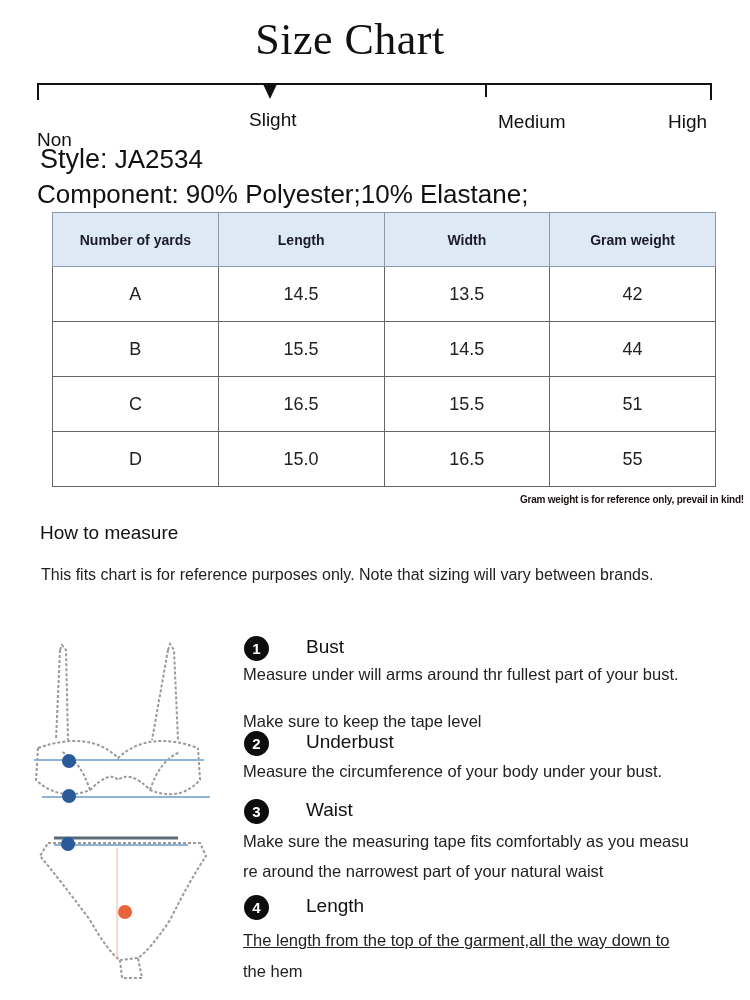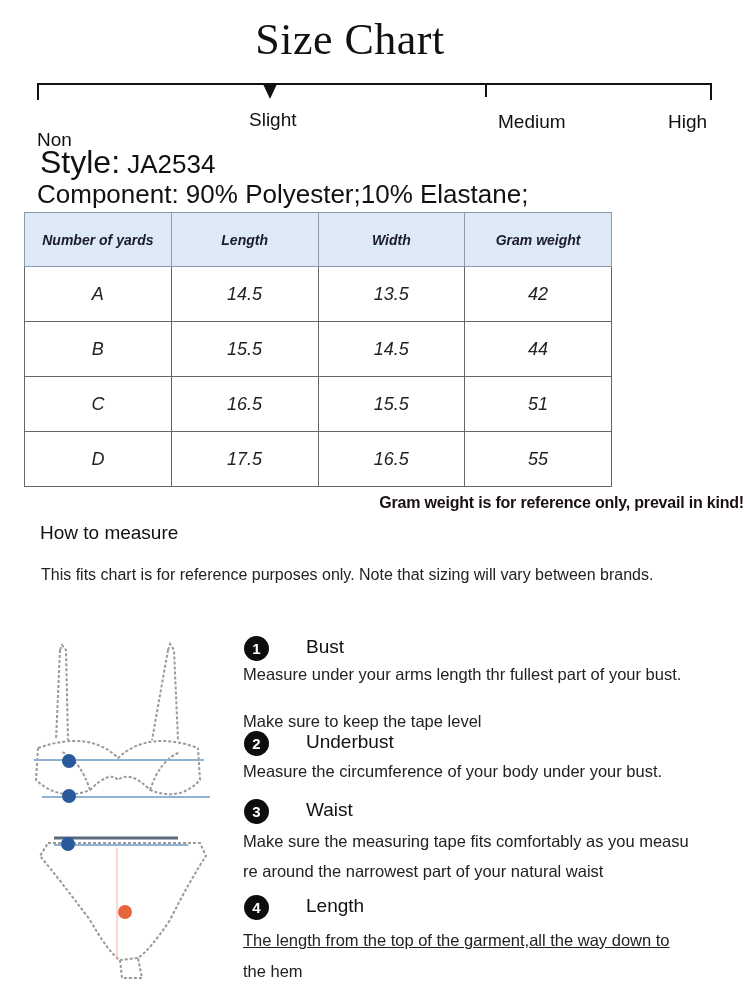--- a/index.html
+++ b/index.html
@@ -21,40 +21,39 @@
     position: absolute; left: 263px; top: 84px; width: 0; height: 0;
     border-left: 7px solid transparent; border-right: 7px solid transparent; border-top: 15px solid #111;
   }
   .scale-label { position: absolute; font-size: 19px; color: #111; }
   .lbl-non { left: 37px; top: 129px; }
   .lbl-slight { left: 249px; top: 109px; }
   .lbl-medium { left: 450px; top: 111px; margin-left: 48px; }
   .lbl-high { left: 668px; top: 111px; }
 
   .style-line { position: absolute; left: 40px; top: 144px; font-size: 26px; color: #111; }
-  .style-line .k { font-size: 32px; }
+  .style-line .k { font-size: 27px; }
   .component-line { position: absolute; left: 37px; top: 179px; font-size: 26px; color: #111; }
 
   
   table.size-table {
-    position: absolute; left: 24px; top: 212px; width: 588px; border-collapse: collapse;
+    position: absolute; left: 52px; top: 212px; width: 664px; border-collapse: collapse;
     table-layout: fixed;
-    font-style: italic;
   }
   .size-table th, .size-table td {
     border: 1px solid #666; text-align: center; vertical-align: middle;
   }
   .size-table th {
     background: #dde9f5; height: 54px; font-size: 14px; font-weight: bold; color: #1a1a2a;
     border-color: #8a9aaa;
   }
   .size-table td { height: 55px; font-size: 18px; color: #222; }
 
   .note {
-    position: absolute; right: 6px; top: 494px; font-size: 16px; font-weight: bold; color: #1a1010;
+    position: absolute; right: 6px; top: 494px; font-size: 10px; font-weight: bold; color: #1a1010;
     letter-spacing: -0.2px;
   }
 
   .how-title { position: absolute; left: 40px; top: 522px; font-size: 19px; color: #111; }
   .how-desc { position: absolute; left: 41px; top: 566px; font-size: 16px; color: #222; }
 
   
   .illustration { position: absolute; left: 20px; top: 630px; width: 210px; height: 360px; }
 
   
@@ -112,21 +111,21 @@
       <td>44</td>
     </tr>
     <tr>
       <td>C</td>
       <td>16.5</td>
       <td>15.5</td>
       <td>51</td>
     </tr>
     <tr>
       <td>D</td>
-      <td>17.5</td>
+      <td>15.0</td>
       <td>16.5</td>
       <td>55</td>
     </tr>
   </tbody>
 </table>
 
 <div class="note">Gram weight is for reference only, prevail in kind!</div>
 
 <div class="how-title">How to measure</div>
 <div class="how-desc">This fits chart is for reference purposes only. Note that sizing will vary between brands.</div>
@@ -160,21 +159,21 @@
     <circle cx="48" cy="214" r="7" fill="#2a5a9a"></circle>
     <circle cx="105" cy="282" r="7" fill="#e8643a"></circle>
   </svg>
 </div>
 
 <div>
   <div class="step-head" style="top:635px;">
     <div class="step-num">1</div>
     <div class="step-title">Bust</div>
   </div>
-  <div class="step-text" style="top:665px;">Measure under your arms length thr fullest part of your bust.</div>
+  <div class="step-text" style="top:665px;">Measure under will arms around thr fullest part of your bust.</div>
   <div class="step-text" style="top:696px;margin-top:16px;">Make sure to keep the tape level</div>
 </div>
 
 <div>
   <div class="step-head" style="top:730px;">
     <div class="step-num">2</div>
     <div class="step-title">Underbust</div>
   </div>
   <div class="step-text" style="top:762px;text-align:right;">Measure the circumference of your body under your bust.</div>
 </div>

